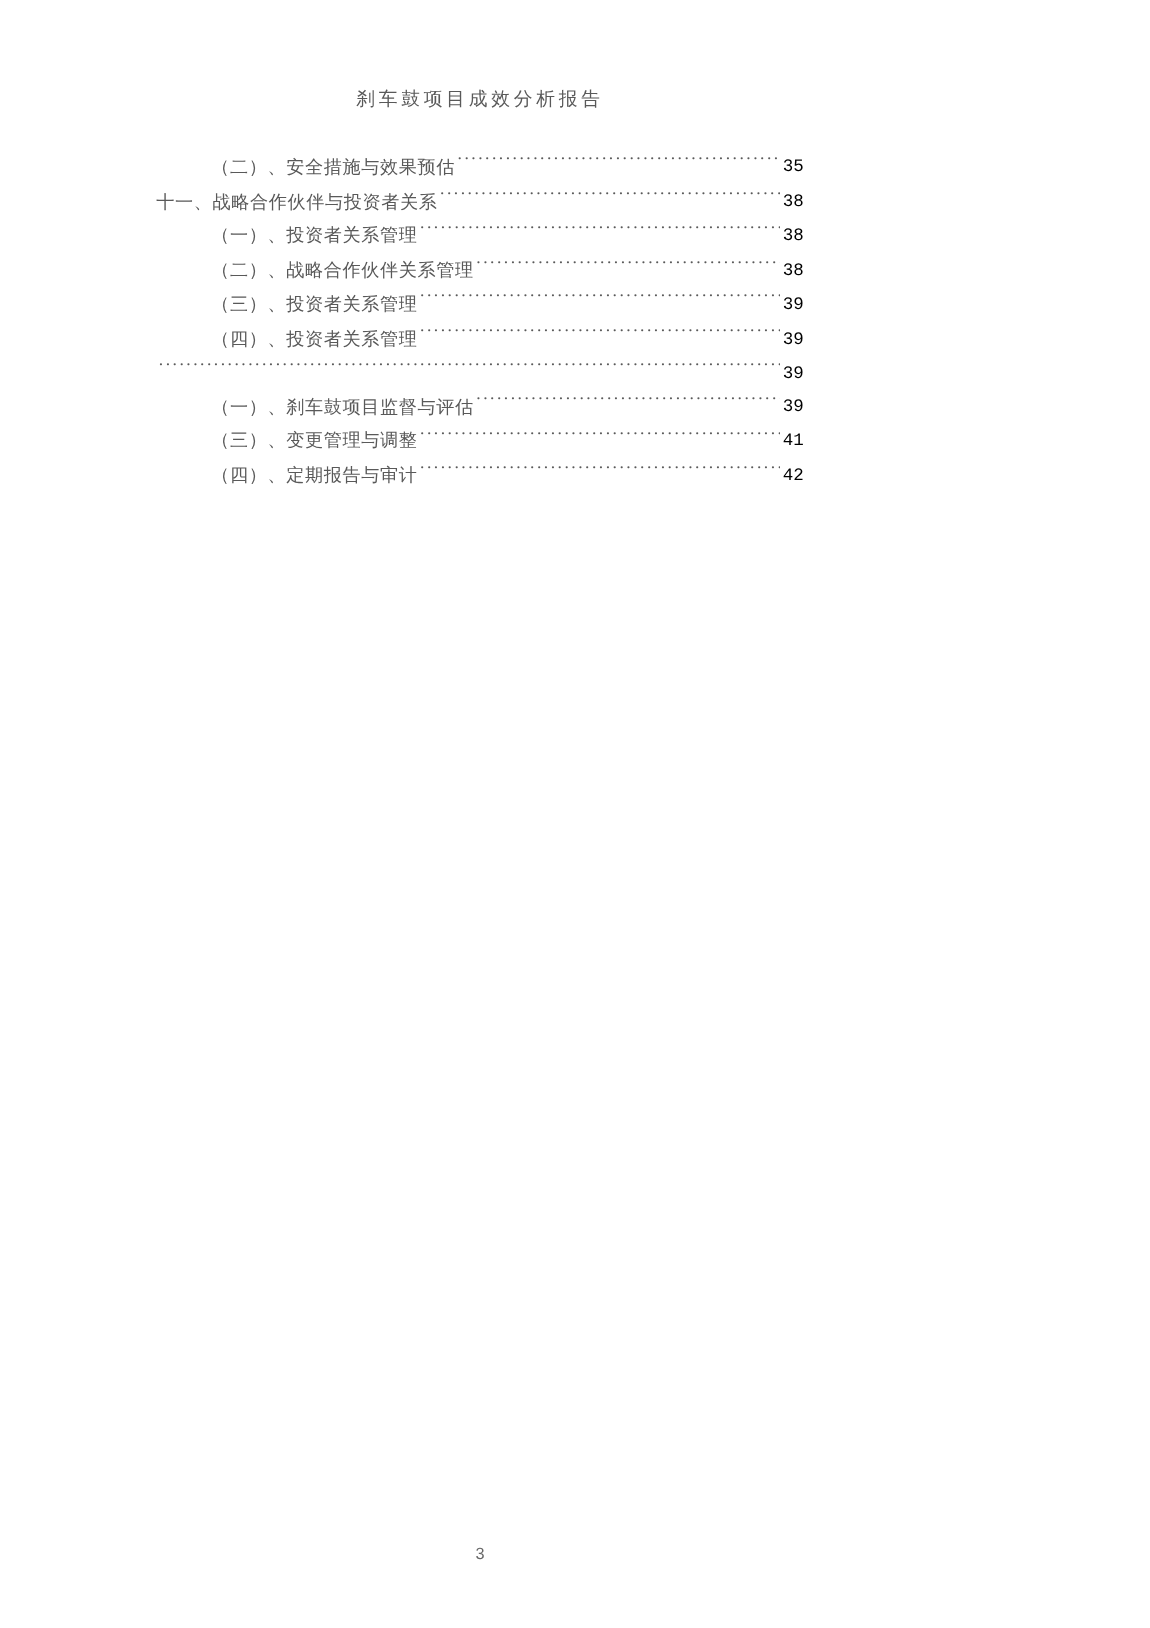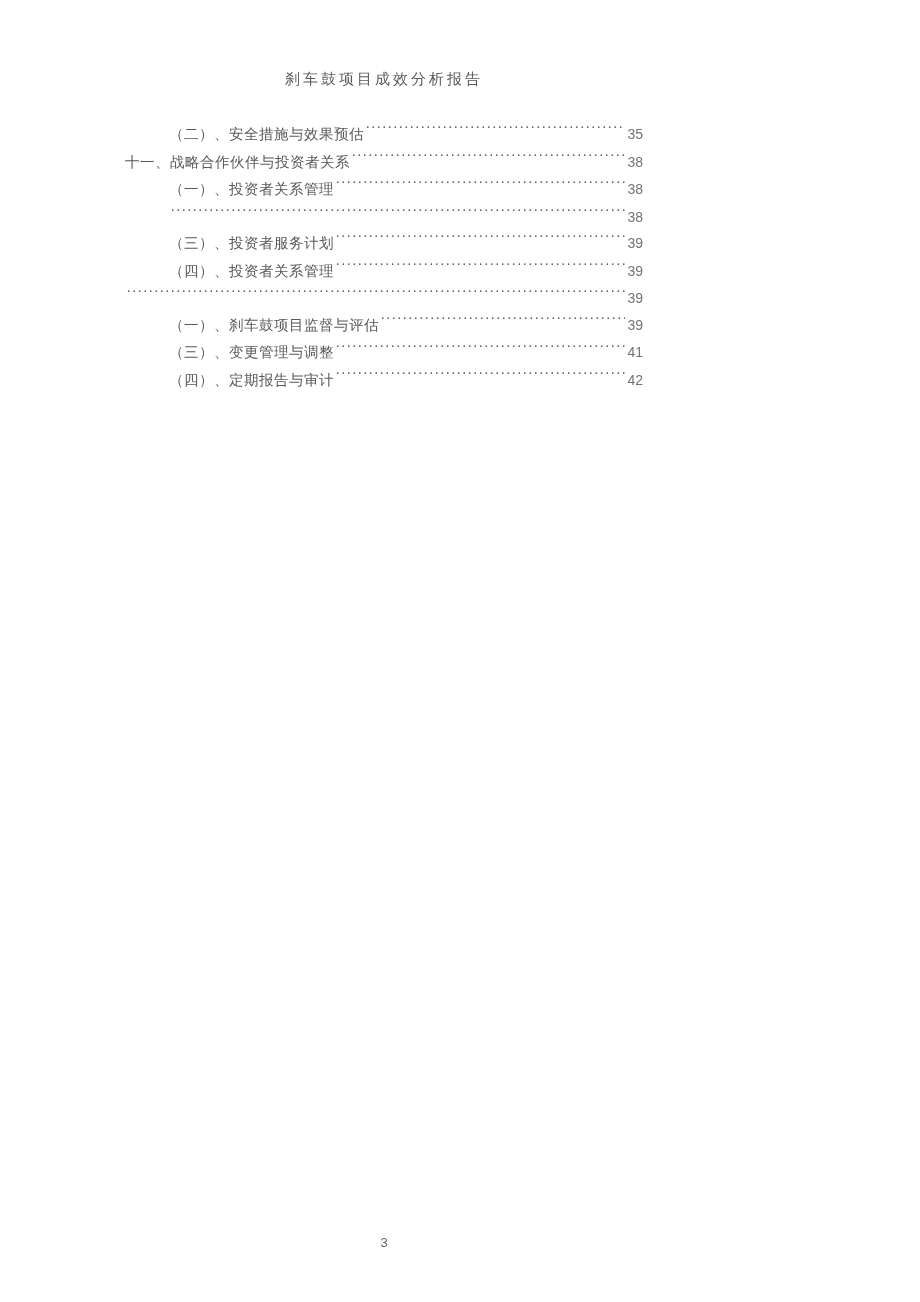--- a/index.html
+++ b/index.html
@@ -55,22 +55,22 @@
     content: "..........................................................................................................................................................................................................";
     position: absolute;
     left: 0;
     bottom: 0.05em;
     letter-spacing: 2px;
     color: #595959;
     font-size: 14px;
   }
   .toc-page {
     flex: 0 0 auto;
-    color: #737373;
-    font-family: Liberation Sans, sans-serif;
+    color: #000000;
+    font-family: Liberation Mono, monospace;
     font-size: 14px;
   }
   .page-number {
     position: absolute;
     bottom: 52px;
     left: 0;
     right: 0;
     text-align: center;
     font-size: 13px;
     color: #666666;
@@ -98,26 +98,27 @@
       <span class="toc-page">38</span>
     </div>
 
     <div class="toc-row level2">
       <span class="toc-label">（一）、投资者关系管理</span>
       <span class="toc-dots"></span>
       <span class="toc-page">38</span>
     </div>
 
     <div class="toc-row level2">
+      <span class="toc-label">（二）、战略合作伙伴关系管理</span>
       <span class="toc-dots"></span>
       <span class="toc-page">38</span>
     </div>
 
     <div class="toc-row level2">
-      <span class="toc-label">（三）、投资者服务计划</span>
+      <span class="toc-label">（三）、投资者关系管理</span>
       <span class="toc-dots"></span>
       <span class="toc-page">39</span>
     </div>
 
     <div class="toc-row level2">
       <span class="toc-label">（四）、投资者关系管理</span>
       <span class="toc-dots"></span>
       <span class="toc-page">39</span>
     </div>
 

